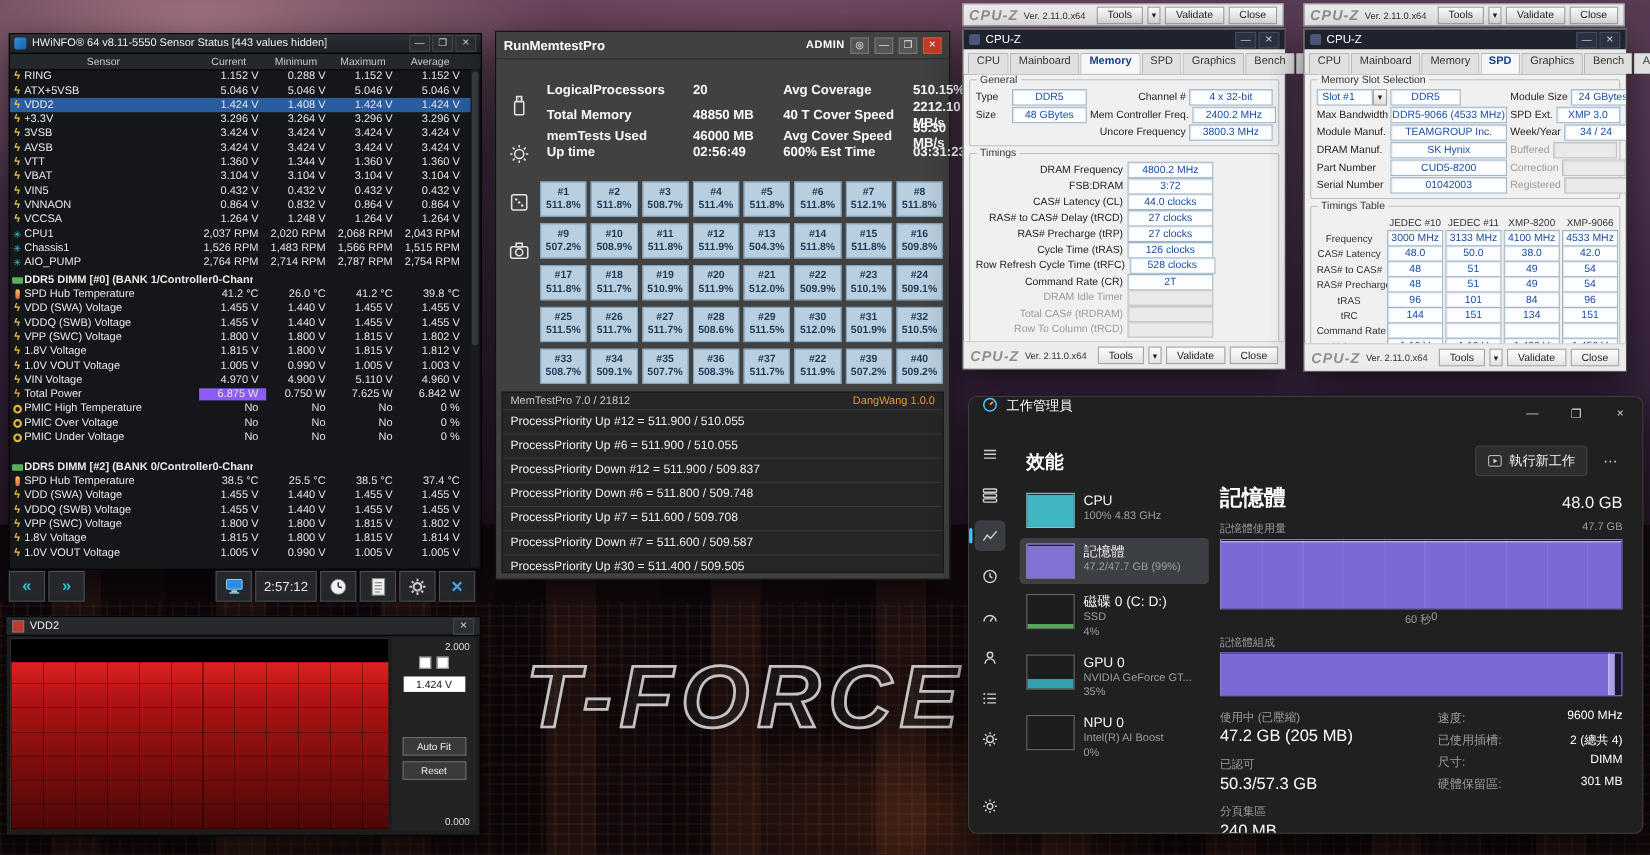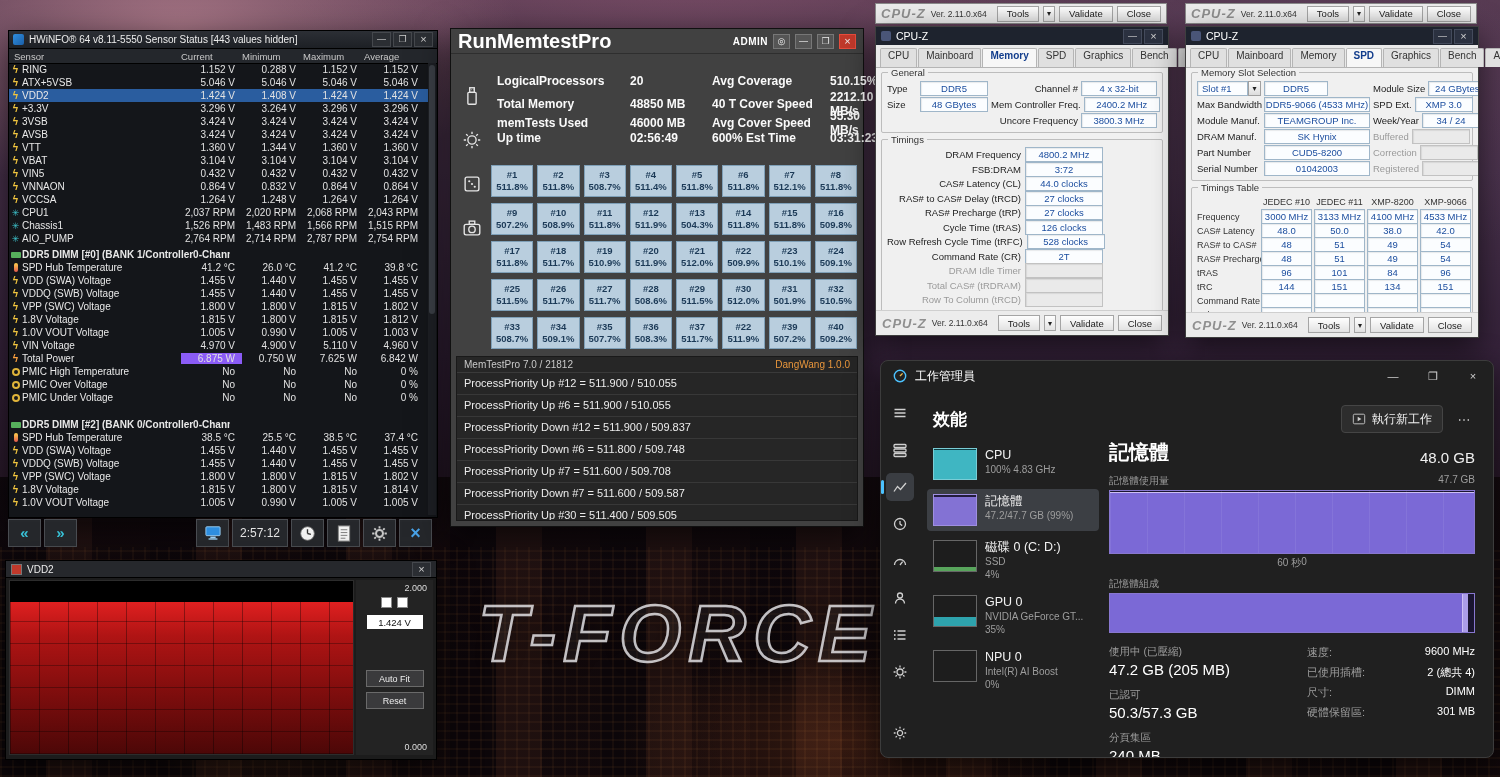--- a/index.html
+++ b/index.html
@@ -30,21 +30,21 @@
     padding:0 4px;gap:5px;font-size:10px;color:#ececec;border-bottom:1px solid #000}
   .hw-appicon{width:11px;height:11px;background:linear-gradient(135deg,#2f8fe0,#1b5fa8);border-radius:2px;flex:none}
   .hw-title-text{white-space:nowrap;overflow:hidden}
   .caps{margin-left:auto;display:flex;gap:2px}
   .cap{width:17px;height:13px;display:flex;align-items:center;justify-content:center;background:#2b2e33;
     border:1px solid #45484d;color:#cfcfcf;font-size:9px;line-height:1}
   .cap-min::before{content:"—"} .cap-max::before{content:"❐"} .cap-close::before{content:"×";font-size:11px}
   .hw-header{display:flex;height:14px;background:#24272c;border-bottom:1px solid #000;
     color:#c9c9c9;font-size:9.5px;align-items:center}
   .hw-header span:nth-of-type(1){width:172px;padding-left:5px;box-sizing:border-box}
-  .hw-header span{width:61px;text-align:left;padding-right:7px;box-sizing:border-box}
+  .hw-header span{width:61px;text-align:center;padding-right:7px;box-sizing:border-box}
   .hw-rows{position:absolute;top:32px;bottom:2px;left:0;right:9px;overflow:hidden}
   .hrow{display:flex;height:13px;align-items:center;font-size:10px}
   .hrow .ric{width:13px;height:100%;display:flex;align-items:center;justify-content:center;flex:none}
   .hrow .lbl{width:159px;white-space:nowrap;overflow:hidden;color:#e8e8e8}
   .hrow .v{width:61px;text-align:right;padding-right:7px;box-sizing:border-box;color:#e2e2e2;white-space:nowrap}
   .hrow.volt .ric::before{content:"ϟ";color:#f0c53f;font-size:10px;font-weight:700}
   .hrow.fan .ric::before{content:"✳";color:#3ec6cf;font-size:9px}
   .hrow.power .ric::before{content:"ϟ";color:#ffa33f;font-size:10px;font-weight:700}
   .hrow.temp .ric::before{content:"";width:4px;height:9px;border-radius:2px;background:linear-gradient(180deg,#ffd34d,#e2574c)}
   .hrow.stat .ric::before{content:"";width:8px;height:8px;border-radius:50%;border:2px solid #e0b43a;box-sizing:border-box}
@@ -84,21 +84,21 @@
   .v-chkrow{display:flex;gap:5px;margin:4px 0}
   .v-chk{width:9px;height:9px;background:#fff;border:1px solid #888}
   .v-val{width:56px;height:14px;background:#fff;color:#111;font-size:9.5px;display:flex;align-items:center;
     justify-content:center;margin:3px 0}
   .v-btn{width:56px;height:15px;background:#3a3a3c;border:1px solid #6a6a6a;color:#eee;font-size:9px;
     display:flex;align-items:center;justify-content:center;margin-top:5px}
   .v-sp{flex:1}
   
   #memtest{left:450px;top:28px;width:412px;height:497px;background:#414141;border:1px solid #101010;color:#fff}
   .m-title{height:24px;display:flex;align-items:center;padding:0 7px;gap:5px;border-bottom:1px solid #2e2e2e}
-  .m-title-text{font-weight:700;font-size:20px}
+  .m-title-text{font-weight:700;font-size:12px}
   .m-admin{margin-left:auto;font-size:10px;font-weight:700;letter-spacing:.5px}
   .m-cap{width:15px;height:13px;background:#555;border:1px solid #777;display:flex;align-items:center;
     justify-content:center;color:#eee;font-size:9px;line-height:1}
   .m-cap.red{background:#c0392b;border-color:#e74c3c}
   .cap-pin::before{content:"◎"}
   .m-icons{position:absolute;left:6px;top:56px;width:30px;display:flex;flex-direction:column;gap:22px;align-items:center}
   .m-icons svg{stroke:#e5e5e5;fill:none;stroke-width:1.5}
   .m-stats{position:absolute;left:46px;top:42px;right:6px}
   .m-srow{display:grid;grid-template-columns:133px 82px 118px 1fr;height:19px;align-items:center;
     font-size:12px;font-weight:700;color:#fafafa}
@@ -147,27 +147,27 @@
   .trow{display:grid;grid-template-columns:1fr 78px;gap:4px;align-items:center;height:14.5px;padding-right:54px}
   .trow .flabel{text-align:right}
   .spd .g4{grid-template-columns:64px 106px 1fr 58px}
   .spd .g4 .r{text-align:center}
   .dd{display:flex}
   .dd .fval{flex:1;justify-content:flex-start;padding-left:4px}
   .dd-btn{width:13px;height:15px;background:linear-gradient(#fdfdfd,#dcdcdc);border:1px solid #a0a0a0;
     display:flex;align-items:center;justify-content:center;font-size:7px;box-sizing:border-box}
   .tt-head,.tt-row{display:grid;grid-template-columns:62px 51px 51px 51px 51px;gap:2px;align-items:center;height:14px}
   .tt-head span{font-size:9px;color:#333;text-align:center;white-space:nowrap}
-  .tt-row .tl{font-size:9px;color:#333;text-align:left;padding-right:3px;white-space:nowrap}
+  .tt-row .tl{font-size:9px;color:#333;text-align:center;padding-right:3px;white-space:nowrap}
   .cz-foot{height:24px;background:#ececec;border-top:1px solid #cfcfcf;display:flex;align-items:center;
     gap:5px;padding:0 6px;flex:none}
   
   #taskmgr{left:880px;top:360px;width:612px;height:396px;background:#202020;border:1px solid #3c3c3c;
     border-radius:8px;color:#fff;overflow:hidden}
-  .t-title{height:30px;display:flex;align-items:center;padding:0 0 0 12px;gap:8px;font-size:12px}
+  .t-title{height:30px;display:flex;align-items:flex-start;padding:0 0 0 12px;gap:8px;font-size:12px}
   .t-caps{margin-left:auto;display:flex;height:100%}
   .t-cap{width:40px;height:100%;display:flex;align-items:center;justify-content:center;color:#cfcfcf;font-size:11px}
   .t-rail{position:absolute;left:0;top:34px;bottom:0;width:38px;display:flex;flex-direction:column;
     align-items:center;padding:4px 0 10px;gap:9px;box-sizing:border-box}
   .rail-item{width:28px;height:28px;border-radius:5px;display:flex;align-items:center;justify-content:center;position:relative}
   .rail-item.selected{background:#3a3d42}
   .rail-item.selected::before{content:"";position:absolute;left:-5px;top:7px;bottom:7px;width:3px;
     border-radius:2px;background:#4cc2ff}
   .rail-item svg{stroke:#cfcfcf;fill:none;stroke-width:1.3}
   .rail-sp{flex:1}

